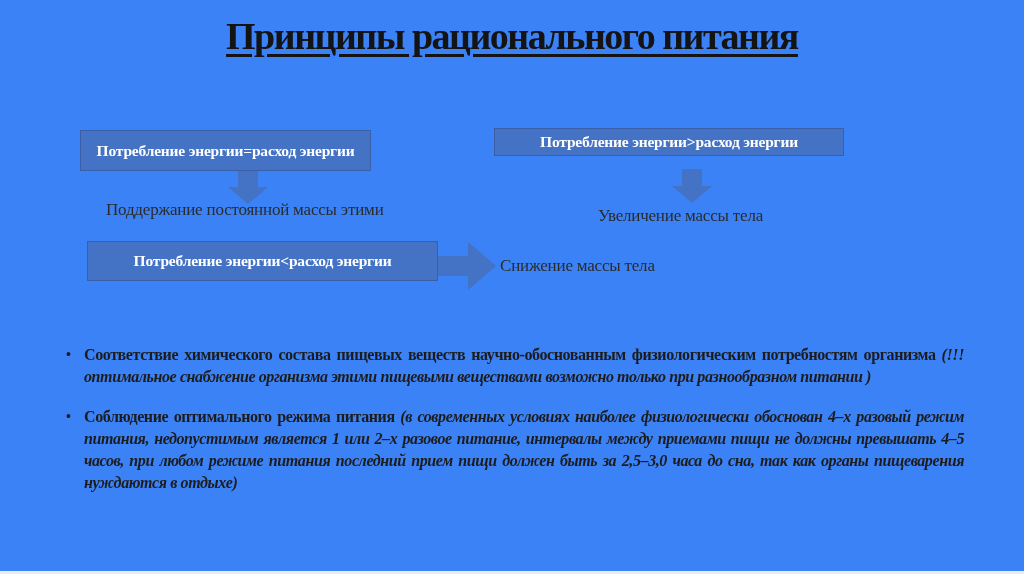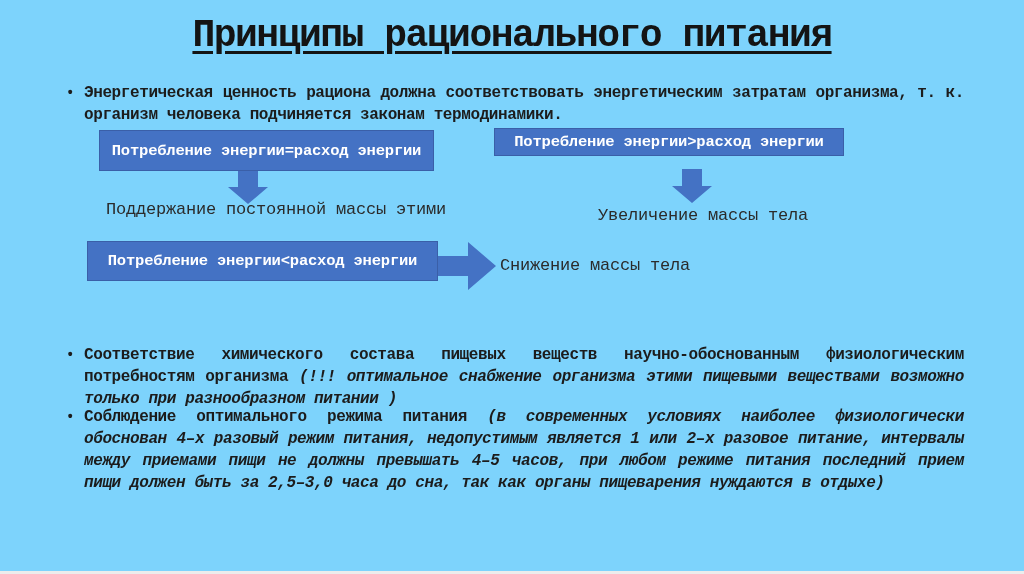--- a/index.html
+++ b/index.html
@@ -4,23 +4,23 @@
 <style>
   html, body {
     margin: 0;
     padding: 0;
     background: #ffffff;
   }
   .slide {
     position: relative;
     width: 1024px;
     height: 574px;
-    background: #7dd3fc;
+    background: #3b82f6;
     overflow: hidden;
-    font-family: Liberation Mono, monospace;
+    font-family: Liberation Serif, serif;
     color: #1a1a1a;
   }
   .title {
     position: absolute;
     top: 14px;
     left: 0;
     right: 0;
     margin: 0;
     text-align: center;
     font-size: 38px;
@@ -66,21 +66,21 @@
     box-sizing: border-box;
     color: #ffffff;
     font-size: 15.5px;
     font-weight: 700;
     letter-spacing: -0.2px;
     display: flex;
     align-items: center;
     justify-content: center;
     text-align: center;
   }
-  .box-equal   { left: 99px;  top: 130px; width: 335px; height: 41px; }
+  .box-equal   { left: 80px;  top: 130px; width: 291px; height: 41px; }
   .box-greater { left: 494px; top: 128px; width: 350px; height: 28px; }
   .box-less    { left: 87px;  top: 241px; width: 351px; height: 40px; }
 
   .arrow {
     position: absolute;
   }
   .arrow svg { display: block; }
   .arrow-down-1 { left: 228px; top: 171px; }
   .arrow-down-2 { left: 672px; top: 169px; }
   .arrow-right  { left: 438px; top: 242px; }
@@ -106,23 +106,20 @@
     background: #ececec;
   }
 </style>
 </head>
 <body>
 
 <div class="slide">
 
   <h1 class="title">Принципы рационального питания</h1>
 
-  <div class="bullet b1">
-    <span>Энергетическая ценность рациона должна соответствовать энергетическим затратам организма, т. к. организм человека подчиняется законам термодинамики.</span><span class="it"></span>
-  </div>
 
   <div class="bluebox box-equal">Потребление энергии=расход энергии</div>
   <div class="bluebox box-greater">Потребление энергии&gt;расход энергии</div>
   <div class="bluebox box-less">Потребление энергии&lt;расход энергии</div>
 
   <div class="arrow arrow-down-1">
     <svg width="40" height="33" viewBox="0 0 40 33">
       <polygon points="10,0 30,0 30,16 40,16 20,33 0,16 10,16" fill="#4472C4"></polygon>
     </svg>
   </div>

